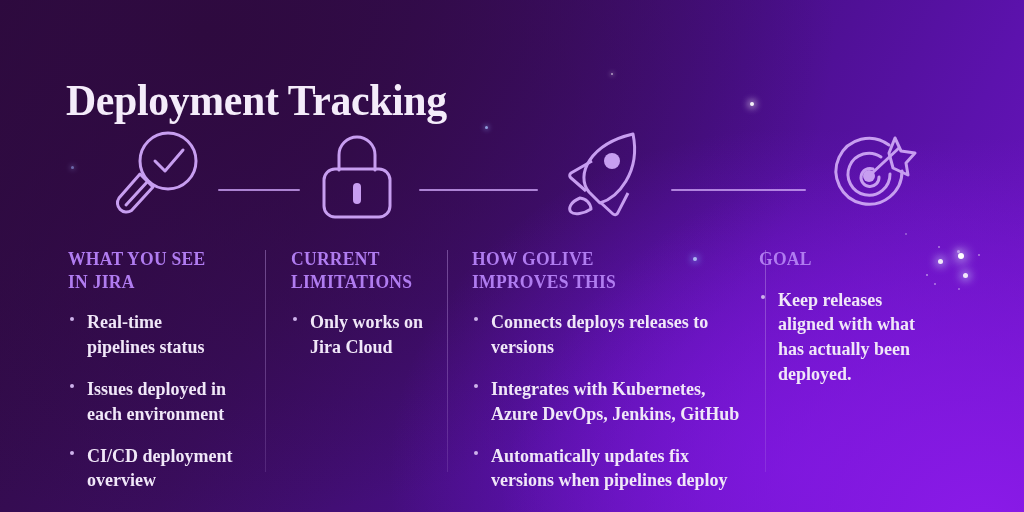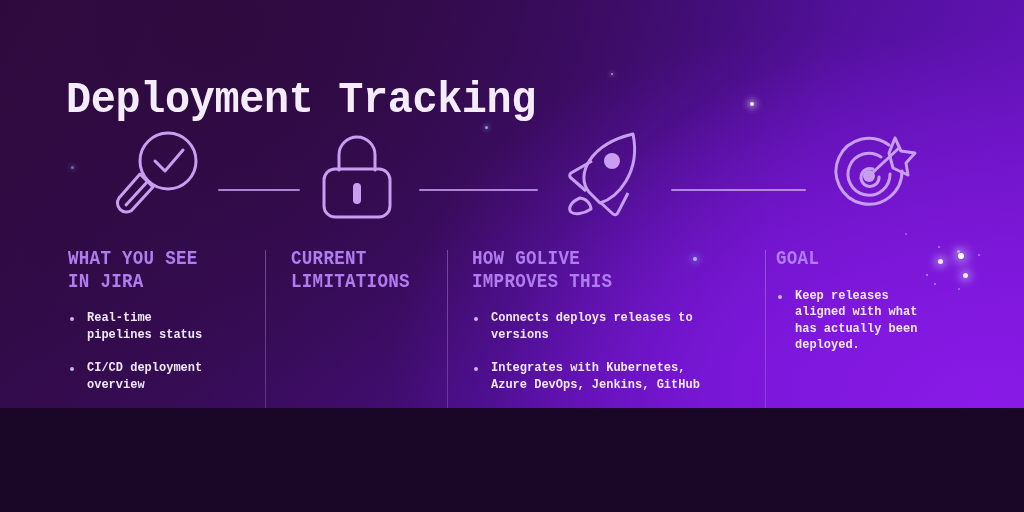--- a/index.html
+++ b/index.html
@@ -3,23 +3,23 @@
 <meta charset="utf-8">
 <style>
   html, body {
     margin: 0;
     padding: 0;
     background: #1a0626;
   }
   #slide {
     position: relative;
     width: 1024px;
-    height: 408px;
+    height: 512px;
     overflow: hidden;
-    font-family: Liberation Mono, monospace;
+    font-family: Liberation Serif, serif;
     background:
       radial-gradient(ellipse 780px 620px at 96% 102%, #8a1ae8 0%, rgba(138,26,232,0) 62%),
       radial-gradient(ellipse 620px 520px at 78% 92%, #6f14cf 0%, rgba(111,20,207,0) 66%),
       radial-gradient(ellipse 900px 700px at 20% 6%, #2e0a3f 0%, rgba(46,10,63,0) 70%),
       linear-gradient(118deg, #2c0a3c 0%, #3a0d5e 33%, #4a0f8c 60%, #5c12ad 80%, #6d15c6 100%);
   }
   .stars { position: absolute; inset: 0; pointer-events: none; }
   .star {
     position: absolute;
     border-radius: 50%;
@@ -74,21 +74,21 @@
     transform-origin: left top;
     margin: 0 0 17px 0;
     white-space: pre-line;
   }
   .bullets { list-style: none; margin: 0; padding: 0; }
   .bullets li {
     position: relative;
     padding-left: 19px;
     margin-bottom: 17px;
     color: #f0e7f8;
-    font-size: 12px;
+    font-size: 18px;
     line-height: 1.38;
     font-weight: 600;
     white-space: pre-line;
   }
   .bullets li:last-child { margin-bottom: 0; }
   .bullets li::before {
     content: "";
     position: absolute;
     left: 2px;
     top: 7px;
@@ -180,44 +180,50 @@
   <div class="divider" style="left:265px;"></div>
   <div class="divider" style="left:447px;"></div>
   <div class="divider" style="left:765px;"></div>
 
   <div class="col" style="left:68px;width:185px;">
     <div class="col-head">WHAT YOU SEE
 IN JIRA</div>
     <ul class="bullets">
       <li>Real-time
 pipelines status</li>
+      <li>Issues deployed in
+each environment</li>
       <li>CI/CD deployment
 overview</li>
     </ul>
   </div>
 
   <div class="col" style="left:291px;width:150px;">
     <div class="col-head">CURRENT
 LIMITATIONS</div>
     <ul class="bullets">
+      <li>Only works on
+Jira Cloud</li>
     </ul>
   </div>
 
   <div class="col" style="left:472px;width:290px;">
     <div class="col-head">HOW GOLIVE
 IMPROVES THIS</div>
     <ul class="bullets">
       <li>Connects deploys releases to
 versions</li>
       <li>Integrates with Kubernetes,
 Azure DevOps, Jenkins, GitHub</li>
-    </ul>
-  </div>
-
-  <div class="col" style="left:776px;width:175px;">
+      <li>Automatically updates fix
+versions when pipelines deploy</li>
+    </ul>
+  </div>
+
+  <div class="col" style="left:759px;width:175px;">
     <div class="col-head">GOAL</div>
     <ul class="bullets">
       <li>Keep releases
 aligned with what
 has actually been
 deployed.</li>
     </ul>
   </div>
 
 </div>

